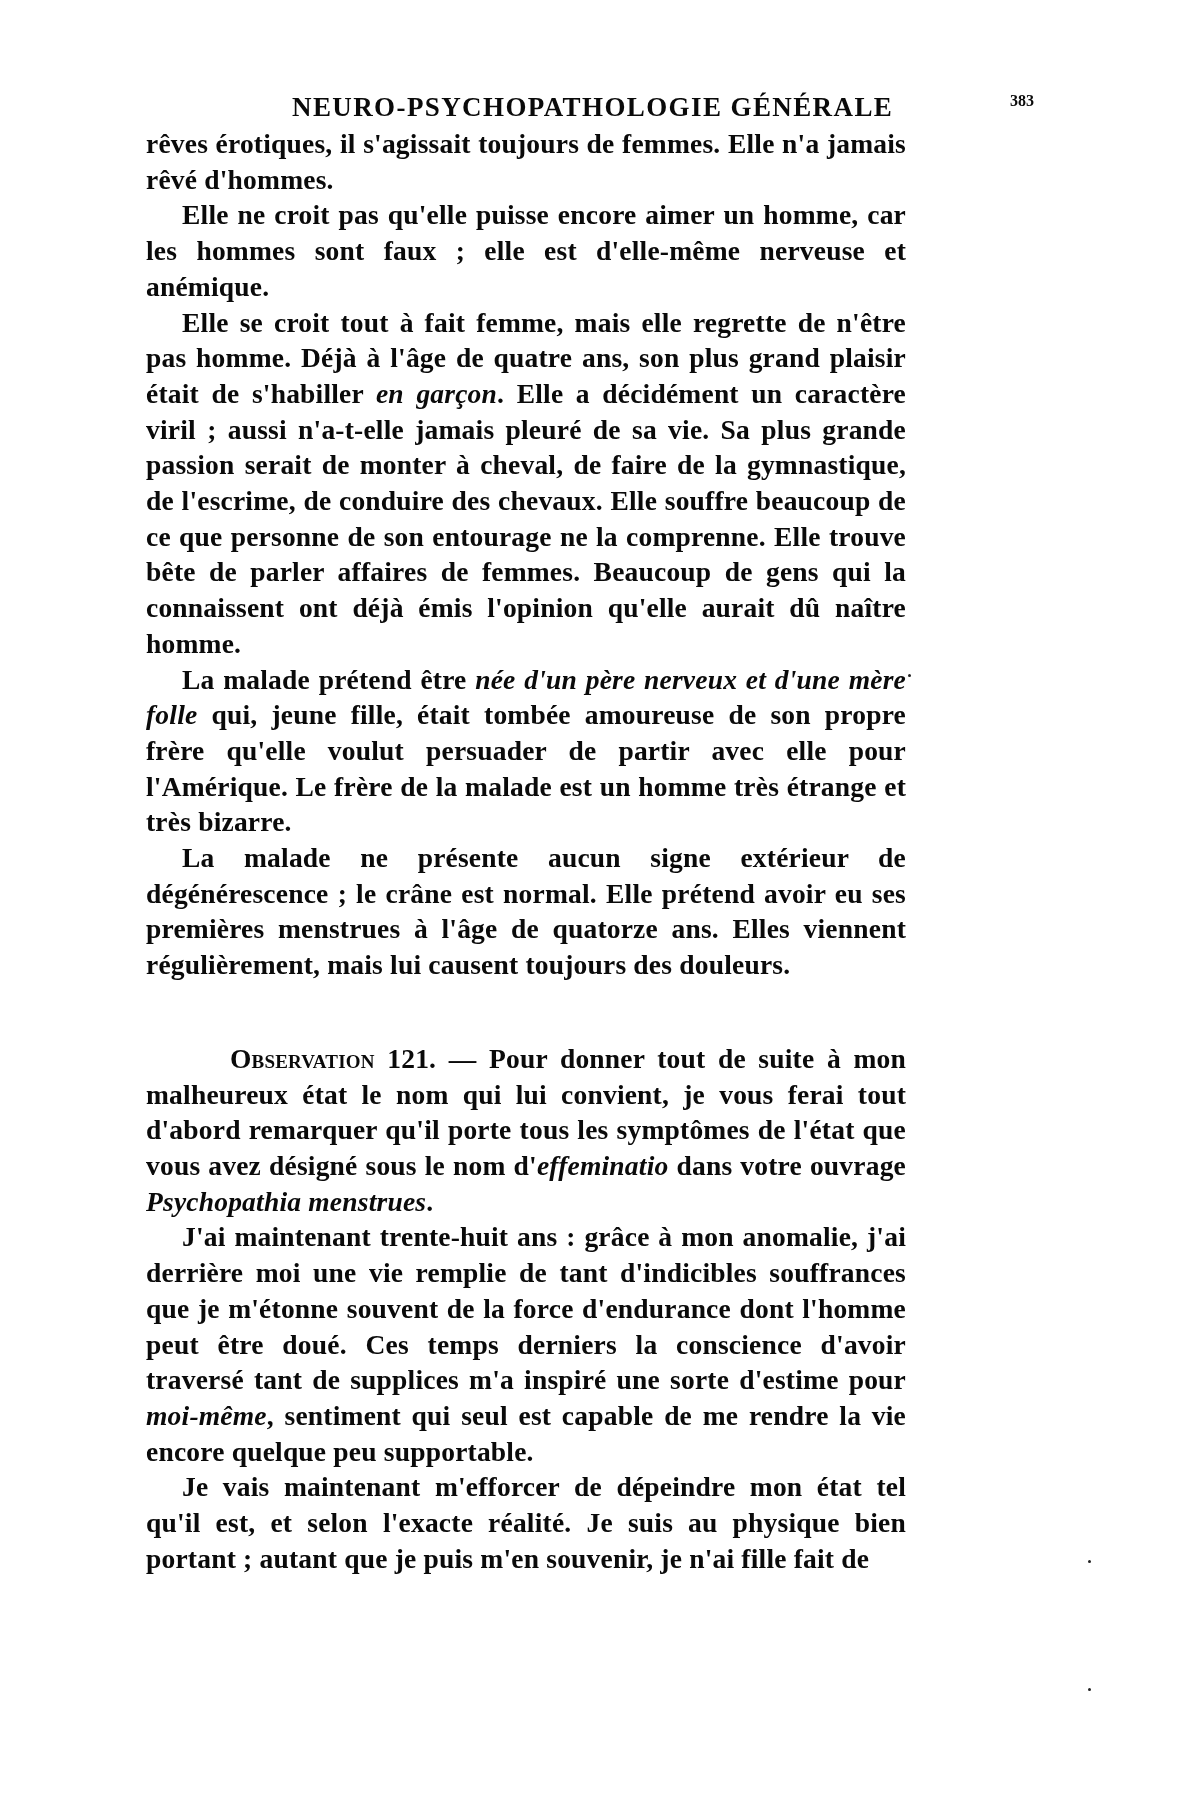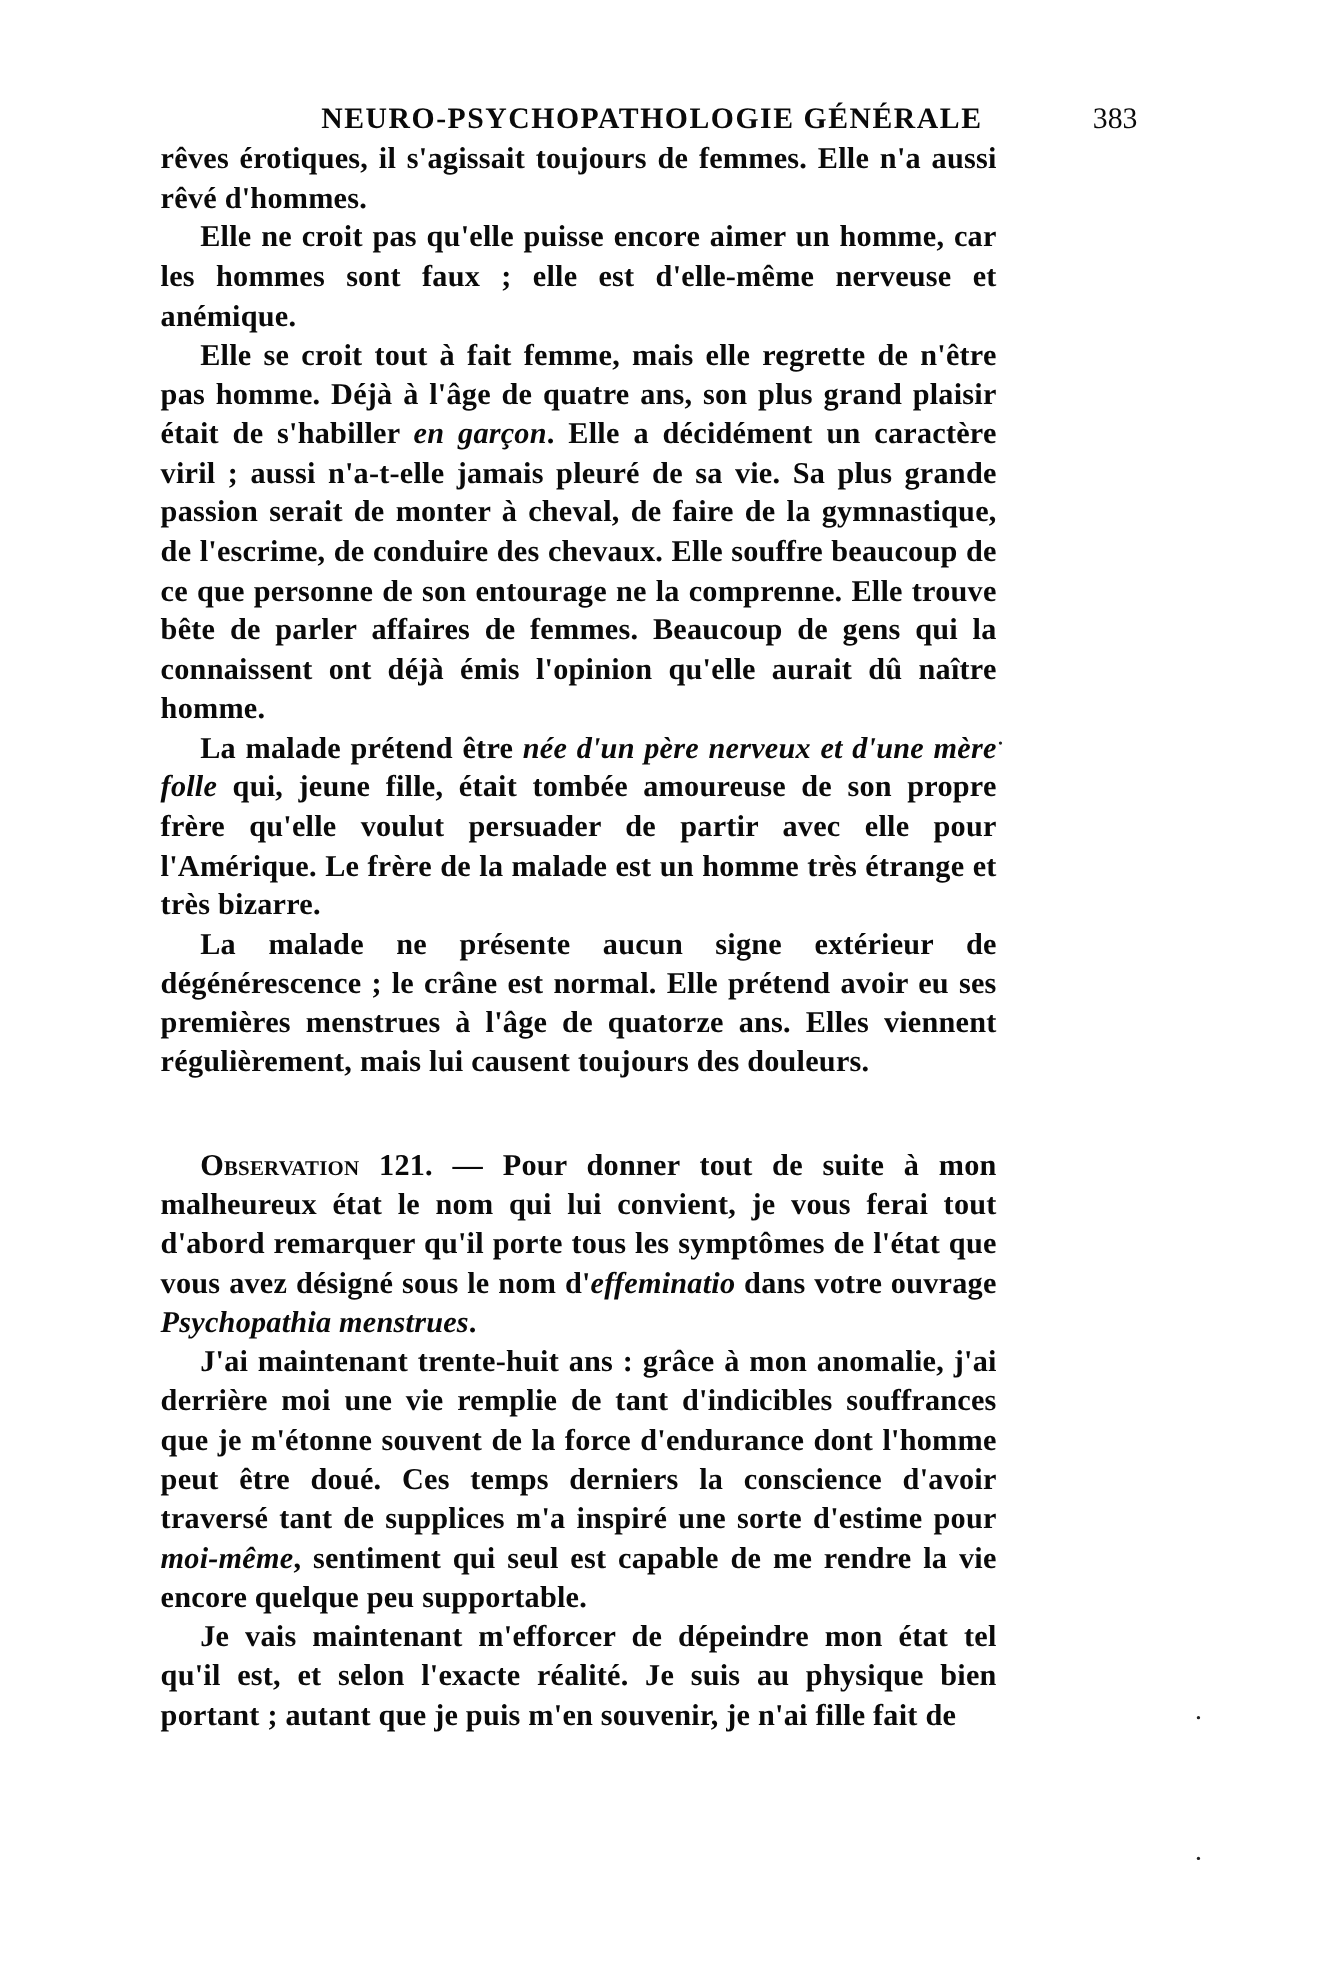--- a/index.html
+++ b/index.html
@@ -2,40 +2,40 @@
 <html><head>
 <meta charset="utf-8">
 <style>
   html, body { margin: 0; padding: 0; background: #ffffff; }
   body { width: 1200px; height: 1800px; position: relative; overflow: hidden;
          font-family: "Liberation Serif", "DejaVu Serif", serif; color: #0a0a0a; }
   .page { position: absolute; left: 146px; top: 86px; width: 760px; }
   .running-head { position: relative; height: 40px; }
   .rh-title { position: absolute; left: 146px; top: 6px; font-size: 27px; font-weight: bold;
               letter-spacing: 1.4px; }
-  .rh-page { position: absolute; right: -128px; top: 6px; font-size: 27px; font-weight: normal; }
+  .rh-page { position: absolute; right: -128px; top: 6px; font-size: 16px; font-weight: bold; }
   .body-text { margin-top: 0; font-size: 27.5px; line-height: 35.7px; font-weight: bold;
                text-align: justify; letter-spacing: 0.2px; }
   .body-text p { margin: 0; text-indent: 0; }
   .body-text p.indent { text-indent: 36px; }
   .body-text p.obs { margin-top: 58px; }
-  .smallcaps { font-variant: small-caps; }
+  .smallcaps { font-variant: small-caps; margin-left: 48px; }
   .dot { position: absolute; width: 3px; height: 3px; background: #222; border-radius: 50%; }
 </style>
 </head>
 <body>
 
 <div class="page">
   <div class="running-head">
     <span class="rh-title">NEURO-PSYCHOPATHOLOGIE GÉNÉRALE</span>
     <span class="rh-page">383</span>
   </div>
 
   <div class="body-text">
-    <p>rêves érotiques, il s'agissait toujours de femmes. Elle n'a aussi rêvé d'hommes.</p>
+    <p>rêves érotiques, il s'agissait toujours de femmes. Elle n'a jamais rêvé d'hommes.</p>
     <p class="indent">Elle ne croit pas qu'elle puisse encore aimer un homme, car les hommes sont faux ; elle est d'elle-même nerveuse et anémique.</p>
     <p class="indent">Elle se croit tout à fait femme, mais elle regrette de n'être pas homme. Déjà à l'âge de quatre ans, son plus grand plaisir était de s'habiller <em>en garçon</em>. Elle a décidément un caractère viril ; aussi n'a-t-elle jamais pleuré de sa vie. Sa plus grande passion serait de monter à cheval, de faire de la gymnastique, de l'escrime, de conduire des chevaux. Elle souffre beaucoup de ce que personne de son entourage ne la comprenne. Elle trouve bête de parler affaires de femmes. Beaucoup de gens qui la connaissent ont déjà émis l'opinion qu'elle aurait dû naître homme.</p>
     <p class="indent">La malade prétend être <em>née d'un père nerveux et d'une mère folle</em> qui, jeune fille, était tombée amoureuse de son propre frère qu'elle voulut persuader de partir avec elle pour l'Amérique. Le frère de la malade est un homme très étrange et très bizarre.</p>
     <p class="indent">La malade ne présente aucun signe extérieur de dégénérescence ; le crâne est normal. Elle prétend avoir eu ses premières menstrues à l'âge de quatorze ans. Elles viennent régulièrement, mais lui causent toujours des douleurs.</p>
 
     <p class="indent obs">
       <span class="smallcaps">Observation 121.</span><span> — </span><span>Pour donner tout de suite à mon malheureux état le nom qui lui convient, je vous ferai tout d'abord remarquer qu'il porte tous les symptômes de l'état que vous avez désigné sous le nom d'<em>effeminatio</em> dans votre ouvrage <em>Psychopathia menstrues</em>.</span>
     </p>
     <p class="indent"><span>J'ai maintenant trente-huit ans : grâce à mon anomalie, j'ai derrière moi une vie remplie de tant d'indicibles souffrances que je m'étonne souvent de la force d'endurance dont l'homme peut être doué. Ces temps derniers la conscience d'avoir traversé tant de supplices m'a inspiré une sorte d'estime pour <em>moi-même</em>, sentiment qui seul est capable de me rendre la vie encore quelque peu supportable.</span></p>
     <p class="indent"><span>Je vais maintenant m'efforcer de dépeindre mon état tel qu'il est, et selon l'exacte réalité. Je suis au physique bien portant ; autant que je puis m'en souvenir, je n'ai fille fait de</span></p>

